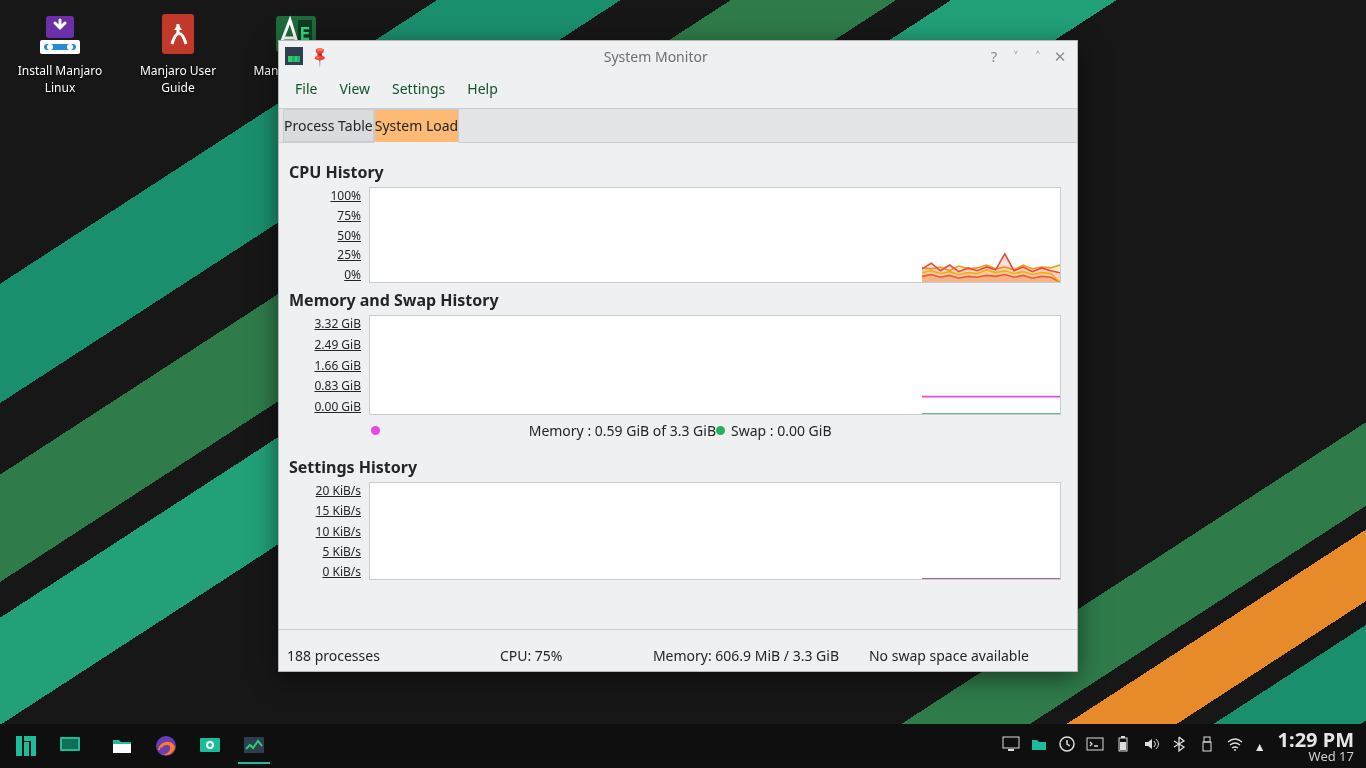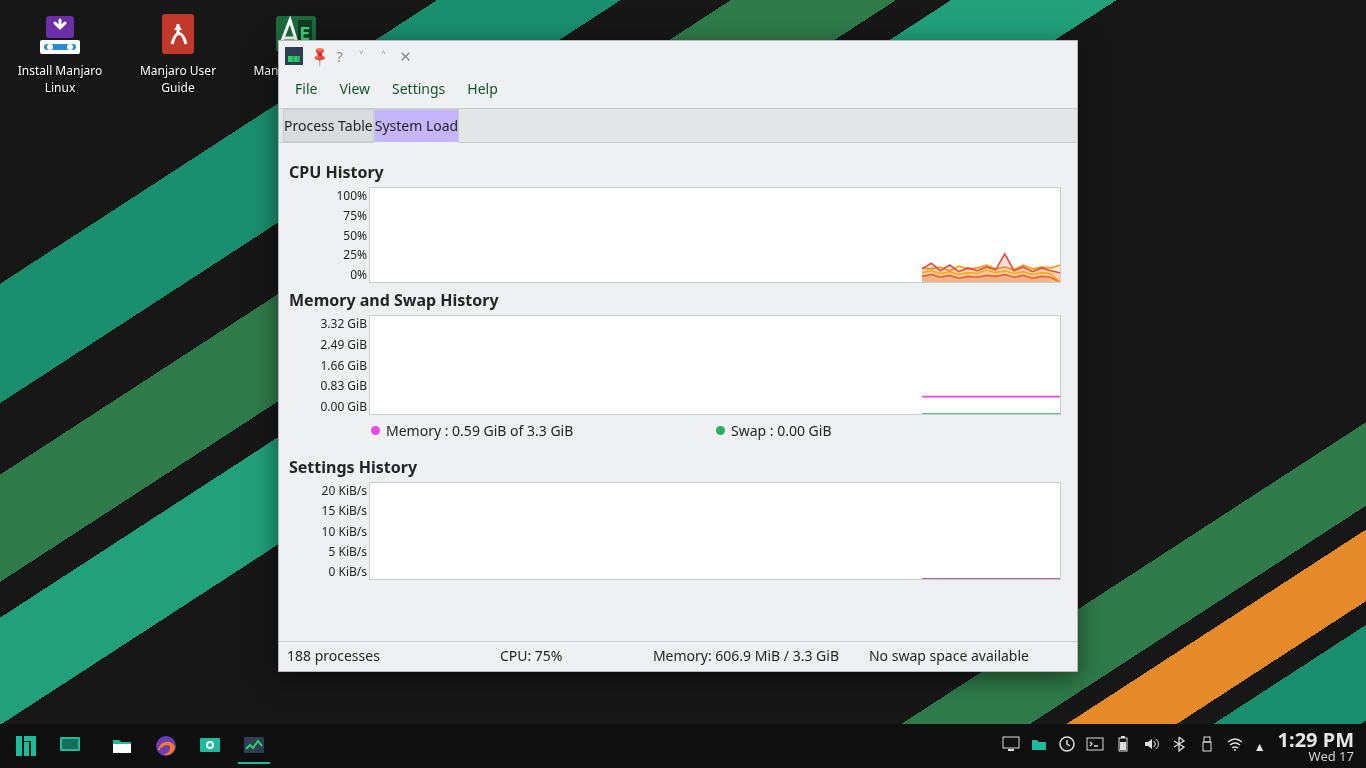--- a/index.html
+++ b/index.html
@@ -50,38 +50,38 @@
 .titlebar { height: 30px; display:flex; align-items:center; padding: 0 6px; color: #6b6f74; }
 .titlebar .appicon { width:18px; height:18px; background:#2c3e50; position:relative; margin-right:6px; }
 .titlebar .appicon::after { content:""; position:absolute; left:3px; right:3px; bottom:3px; height:6px; background: linear-gradient(90deg,#2ecc71 0 30%, #27ae60 30% 55%, #2ecc71 55% 75%, #27ae60 75%); }
 .titlebar .pin { color:#a3a6aa; margin-left:2px; transform: rotate(-45deg); font-size:14px; }
 .titlebar .title { flex:1; text-align:center; font-size:14px; }
 .titlebar .wbtn { width:22px; text-align:center; color:#8a8e93; font-size:15px; cursor:pointer; }
 .menubar { display:flex; gap: 6px; padding: 6px 8px 8px 8px; font-size: 14px; color:#14532d; }
 .menubar div { padding: 2px 8px; cursor:pointer; }
 .tabs { display:flex; background:#e3e5e7; border-top:1px solid #c9ccd0; border-bottom:1px solid #c9ccd0; padding-left:4px; font-size:14px; }
 .tab { padding: 6px 0; cursor:pointer; color:#232627; border:1px solid transparent; }
-.tab.active { background:#c4b5fd; border-color:#c9ccd0; border-bottom-color:#eff0f1; margin-bottom:-1px; }
+.tab.active { background:#fdba74; border-color:#c9ccd0; border-bottom-color:#eff0f1; margin-bottom:-1px; }
 .tab.inactive { background:#d9dcdf; border-color:#c9ccd0; }
 
 .content { flex:1; overflow:hidden; padding: 12px 16px 0 10px; }
 .section-title { font-size: 16px; font-weight: 700; color:#232627; margin: 6px 0 4px 0; }
 
 .chart-row { display:flex; }
-.ylabels { width: 80px; display:flex; flex-direction:column; justify-content:space-between; align-items:flex-end; font-size:12px; color:#232627; padding-right:2px; }
+.ylabels { width: 80px; display:flex; flex-direction:column; justify-content:space-between; align-items:flex-end; font-size:12px; color:#232627; padding-right:8px;text-decoration:underline; }
 .plot { flex:1; height: 96px; background:#fff; border:1px solid #c9ccd0; position:relative; }
 .plot.mem { height: 100px; }
 .plot.net { height: 98px; }
 .plot svg { position:absolute; right:0; top:0; height:100%; }
 
 .legend { display:flex; gap: 0; padding: 6px 0 10px 82px; font-size:14px; color:#232627; }
 .legend .item { display:flex; align-items:center; gap:6px; }
 .dot { width:9px; height:9px; border-radius:50%; display:inline-block; }
 
-.statusbar { border-top:1px solid #c9ccd0; padding: 4px 8px 6px 8px; display:flex; font-size:14px; color:#232627; }
+.statusbar { border-top:1px solid #c9ccd0; padding: 16px 8px 6px 8px; display:flex; font-size:14px; color:#232627; }
 .statusbar > div { white-space:nowrap; }
 .sb-sp { flex:1; }
 
 
 .taskbar { position:absolute; left:0; right:0; bottom:0; height:44px; background:#0f0f0f; display:flex; align-items:center; padding: 0 4px; color:#e6e6e6; z-index:3; }
 .tb-btn { width:40px; height:40px; display:flex; align-items:center; justify-content:center; margin: 0 2px; cursor:pointer; position:relative; }
 .tb-btn.active::after { content:""; position:absolute; left:4px; right:4px; bottom:2px; height:2px; background:#1abc9c; }
 .tb-btn svg { width: 24px; height: 24px; }
 .tb-sep { flex:1; }
 .tray { display:flex; align-items:center; gap:10px; padding: 0 6px; }
@@ -132,20 +132,21 @@
         </svg>
     </div>
     <span>Manjaro Arch…</span>
   </div>
 </div>
 
 <div class="window">
   <div class="titlebar">
     <div class="appicon"></div>
     <div class="pin">📌</div>
+    <div class="title">System Monitor</div>
     <div class="wbtn">?</div>
     <div class="wbtn">˅</div>
     <div class="wbtn">˄</div>
     <div class="wbtn">✕</div>
   </div>
   <div class="menubar">
     <div>File</div>
     <div>View</div>
     <div>Settings</div>
     <div>Help</div>
@@ -190,21 +191,21 @@
         <div>0.00 GiB</div>
       </div>
       <div class="plot mem" id="mem-plot">
           <svg viewBox="0 0 138 98" width="138" height="98" preserveAspectRatio="none">
             <path d="M0 80.5843373493976 L9.2 80.5843373493976 L18.4 80.5843373493976 L27.599999999999998 80.5843373493976 L36.8 80.5843373493976 L46 80.5843373493976 L55.199999999999996 80.5843373493976 L64.39999999999999 80.5843373493976 L73.6 80.5843373493976 L82.8 80.5843373493976 L92 80.5843373493976 L101.19999999999999 80.5843373493976 L110.39999999999999 80.5843373493976 L119.6 80.5843373493976 L128.79999999999998 80.5843373493976 L138 80.5843373493976" stroke="#e648e6" fill="none" stroke-width="1.6"></path>
             <path d="M0 98 L9.2 98 L18.4 98 L27.599999999999998 98 L36.8 98 L46 98 L55.199999999999996 98 L64.39999999999999 98 L73.6 98 L82.8 98 L92 98 L101.19999999999999 98 L110.39999999999999 98 L119.6 98 L128.79999999999998 98 L138 98" stroke="#27ae60" fill="none" stroke-width="1.6"></path>
           </svg>
         </div>
     </div>
     <div class="legend" id="mem-legend">
-        <div class="item" style="width: 345px;">
+        <div class="item" style="width: 345px; justify-content: space-between;">
           <span class="dot" style="background: rgb(230, 72, 230);"></span>
           <span>Memory : 0.59 GiB of 3.3 GiB</span>
         </div>
         <div class="item" style="width: auto;">
           <span class="dot" style="background: rgb(39, 174, 96);"></span>
           <span>Swap : 0.00 GiB</span>
         </div>
       </div>
 
     <div class="section-title">Settings History</div>

